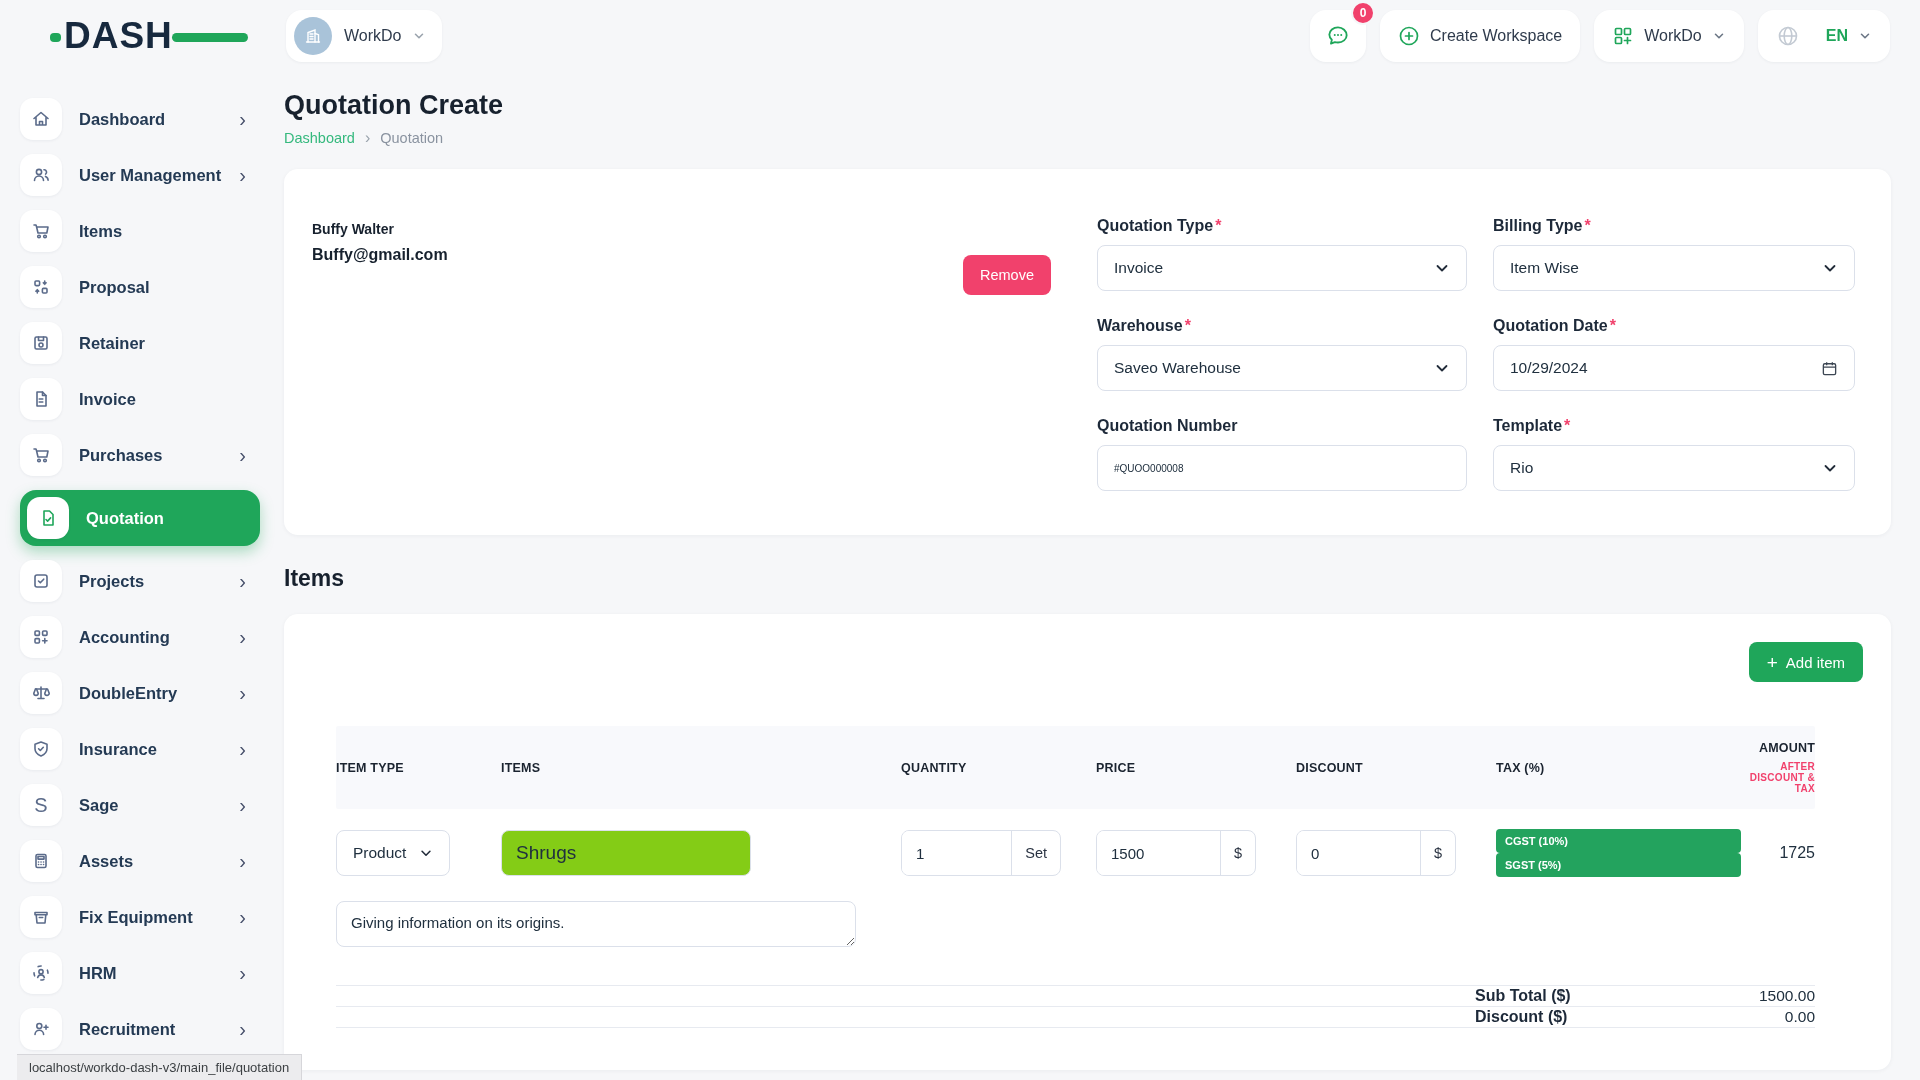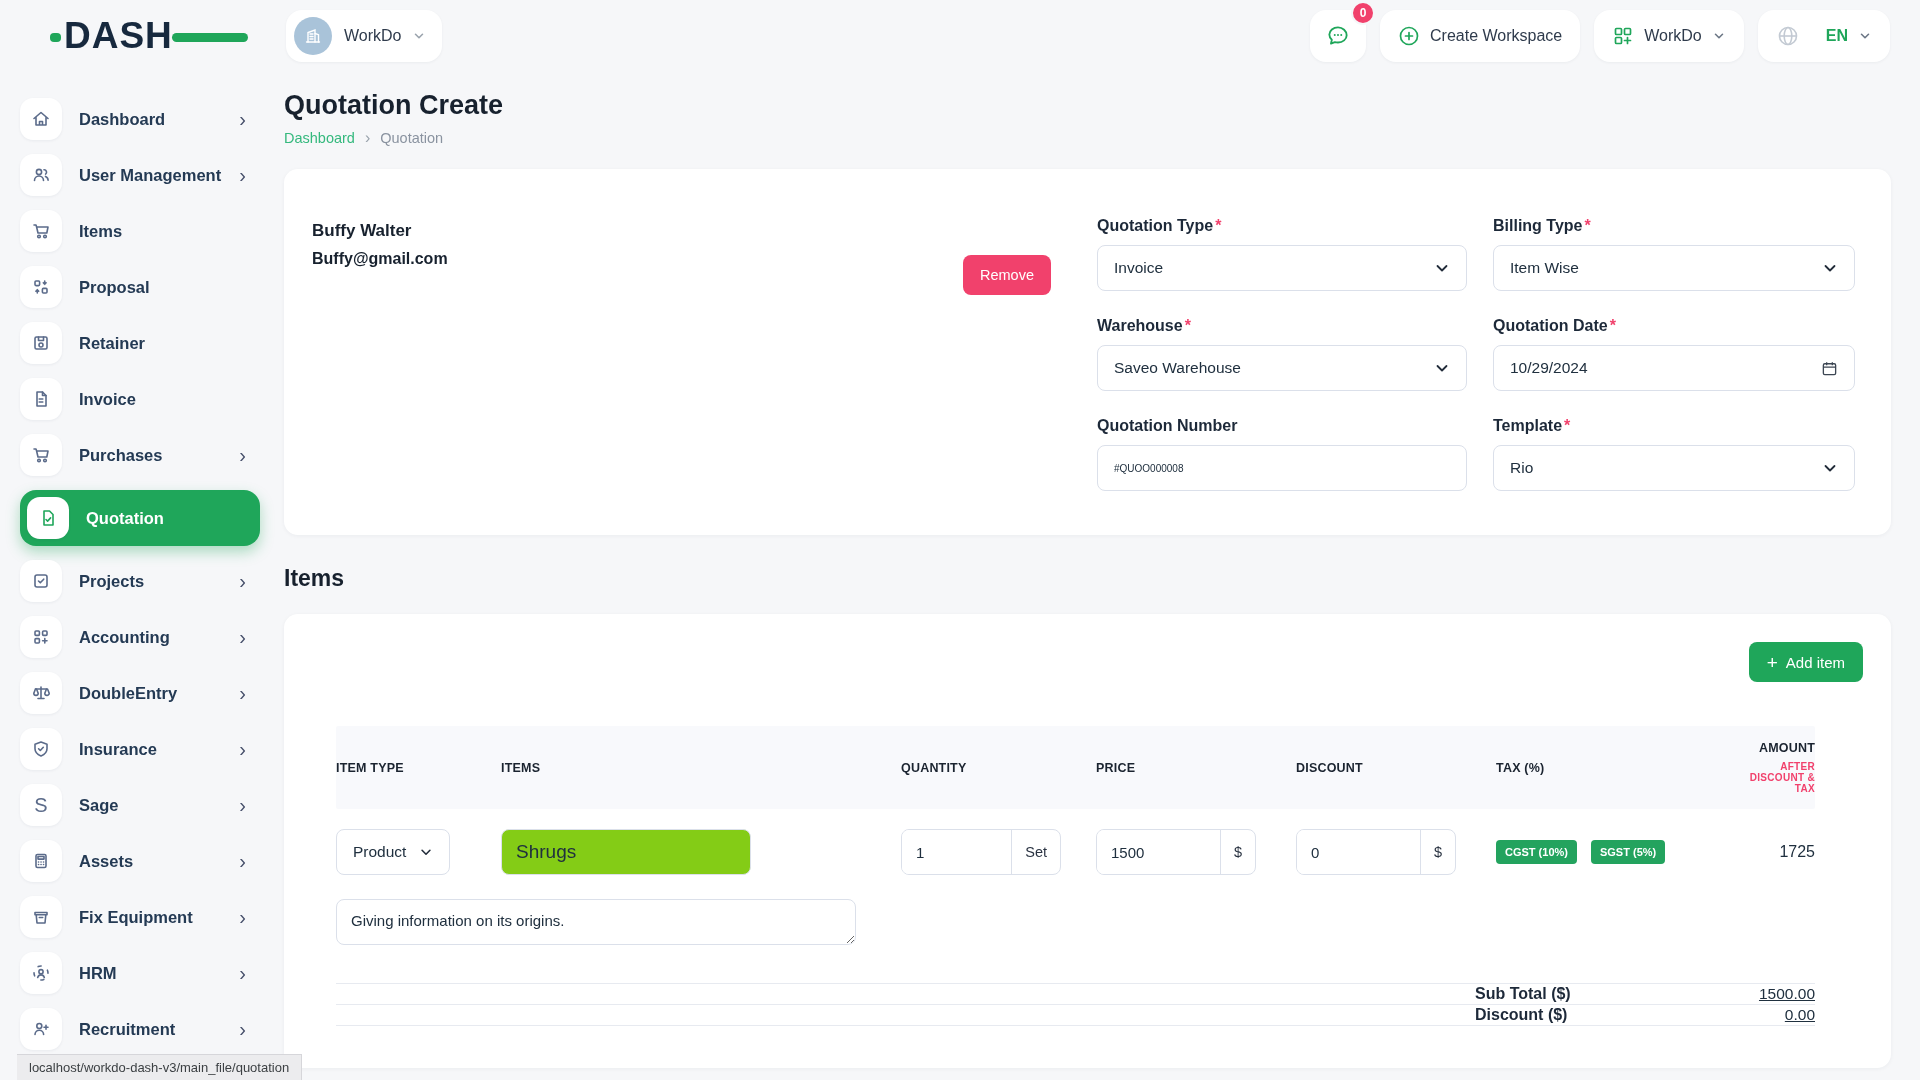--- a/index.html
+++ b/index.html
@@ -43,21 +43,21 @@
   main { flex:1; padding:18px 29px 0 0; }
   .page-title { font-size:27px; font-weight:700; color:#17212e; }
   .crumbs { margin-top:8px; font-size:14.5px; display:flex; align-items:center; gap:10px; }
   .crumb-link { color:#35b97e; cursor:pointer; }
   .crumb-sep { color:#9aa3ad; font-size:16px; }
   .crumb-cur { color:#8a93a0; }
 
   .card { background:#fff; border-radius:14px; box-shadow:0 1px 4px rgba(20,30,60,.05); }
   .card-1 { margin-top:22px; padding:48px 36px 44px 28px; display:flex; }
   .cust { flex:1; padding-top:4px; }
-  .cust .name { font-size:17px; font-weight:700; color:#17212e; }
+  .cust .name { font-size:14px; font-weight:700; color:#17212e; }
   .cust .email { margin-top:9px; font-size:16px; font-weight:700; color:#17212e; }
   .cust .notice { margin-top:10px; font-size:16px; font-weight:700; color:#17212e; }
   .cust .notice a { color:#2ead6e; cursor:pointer; text-decoration:none; }
   .remove-btn { width:88px; height:40px; background:#f1416c; border:none; border-radius:8px; color:#fff;
     font-size:14.5px; font-family:inherit; cursor:pointer; margin:38px 46px 0 0; flex:0 0 auto; }
 
   .form-grid { display:grid; grid-template-columns:370px 362px; column-gap:26px; row-gap:26px; }
   .fld label { display:block; font-size:16px; font-weight:700; color:#1d2939; margin-bottom:10px; }
   .req { color:#f1416c; margin-left:2px; }
   .control { height:46px; border:1px solid #dbe0ea; border-radius:8px; background:#fff; display:flex;
@@ -79,30 +79,30 @@
   .th.amount { text-align:right; }
   .th .note { display:block; margin-top:6px; font-size:10px; font-weight:700; color:#f1416c; letter-spacing:.3px; }
   .trow { margin-top:20px; }
   .sel-sm { width:114px;justify-content:center; }
   .inp { height:46px; border:1px solid #dbe0ea; border-radius:8px; background:#84cc16; padding:6px 14px;
     font-size:19px; color:#20303f; font-family:inherit; outline:none; }
   .item-inp { width:250px; }
   .igroup { display:flex; width:160px; height:46px; border:1px solid #dbe0ea; border-radius:8px; background:#fff; overflow:hidden; }
   .igroup input { flex:1; min-width:0; border:none; outline:none; padding:0 14px; font-size:15px; color:#20303f; font-family:inherit; }
   .igroup .suffix { border-left:1px solid #dbe0ea; display:flex; align-items:center; padding:0 13px; font-size:14.5px; color:#2a3342; }
-  .tax-cell { display:flex; gap:14px; }
+  .tax-cell { display:flex; gap:0;flex-direction:column; }
   .tax-badge { background:#23a35e; color:#fff; font-size:11px; font-weight:700; padding:6px 9px; border-radius:4px; white-space:nowrap; }
   .amt-cell { text-align:right; font-size:16px; color:#20303f; }
   .desc-row { margin-top:24px; }
   .desc-ta { width:520px; height:46px; border:1px solid #dbe0ea; border-radius:8px; padding:12px 14px; font-size:15px;
     color:#20303f; font-family:inherit; resize:both; outline:none; }
   .totals { margin-top:34px; }
   .total-row { display:flex; border-top:1px solid #e7eaf0; padding:1px 0; align-items:center; }
   .total-row .tlabel { margin-left:1139px; font-size:16px; font-weight:700; color:#1d2939; }
-  .total-row .tval { margin-left:auto; font-size:15.5px; color:#20303f;text-decoration:underline; }
+  .total-row .tval { margin-left:auto; font-size:15.5px; color:#20303f; }
 
   .statusbar { position:fixed; left:17px; bottom:0; background:#ececee; border:1px solid #d6d6da; border-left:none; border-bottom:none;
     padding:5px 12px; font-size:13px; color:#3c4043; }
 </style>
 </head>
 <body>
 
 <header class="topbar">
   <div class="logo">
     <span class="logo-dot"></span>

